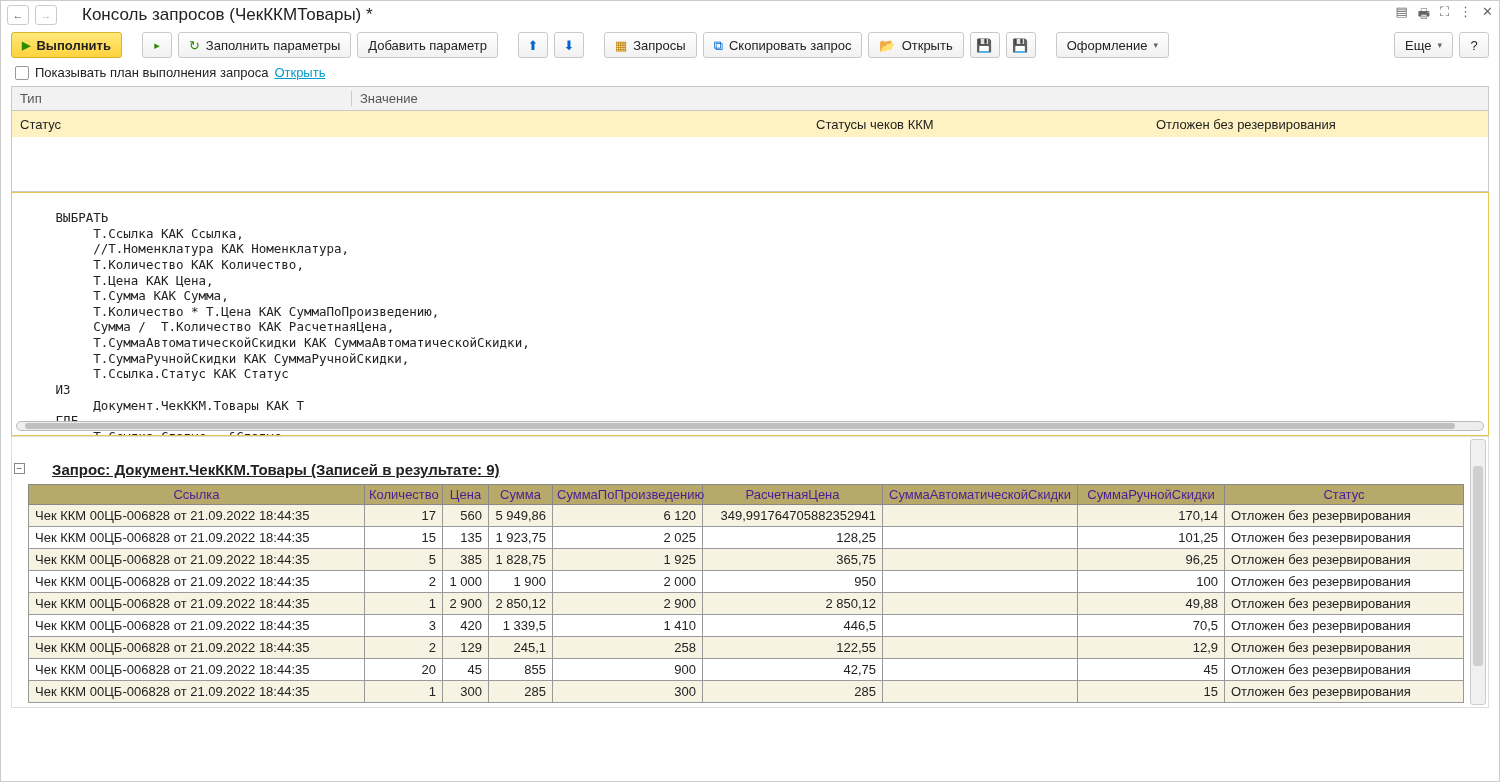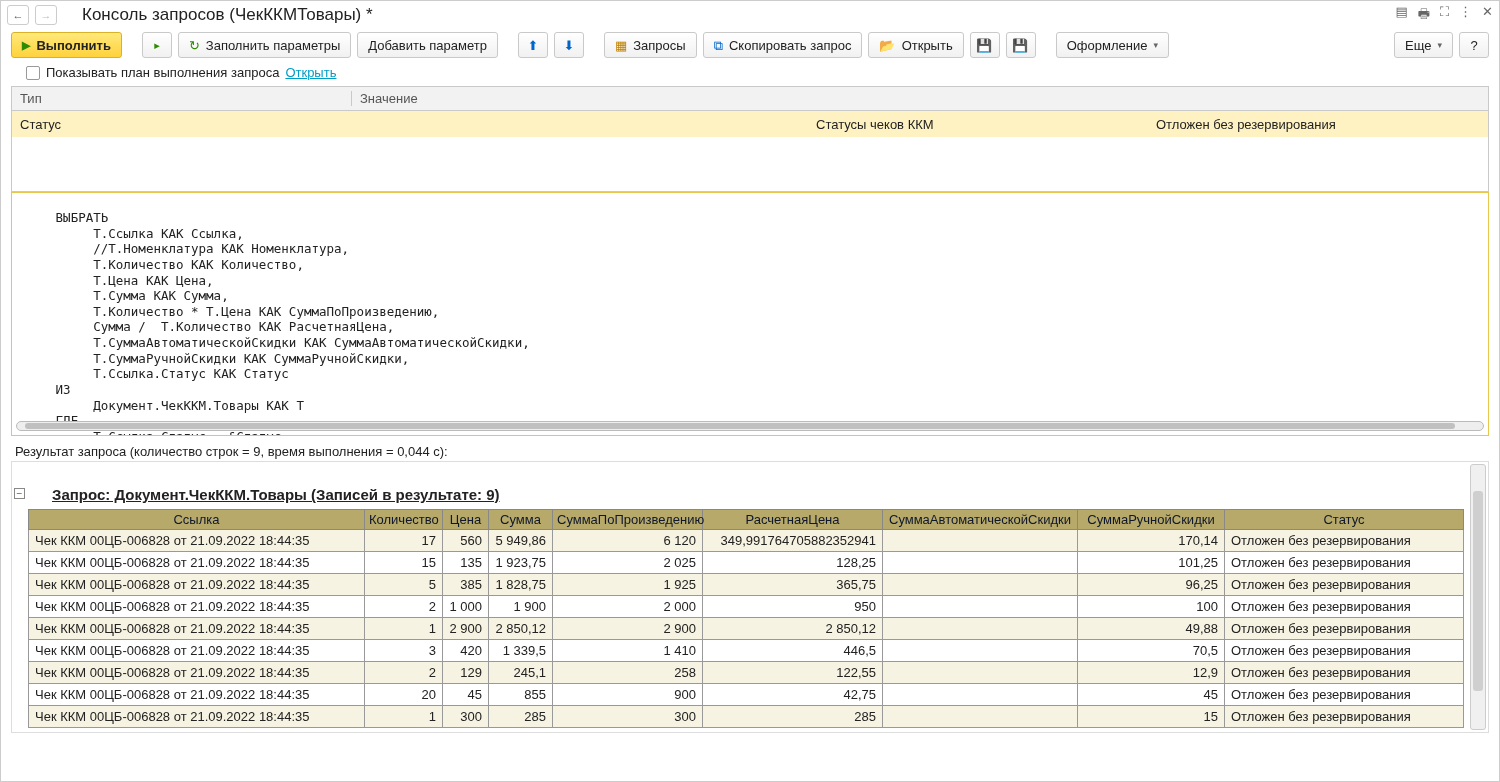--- a/index.html
+++ b/index.html
@@ -22,21 +22,21 @@
   .ic{font-size:13px;line-height:1}
   .ic.play{color:#2e8b00;font-size:11px}
   .ic.refresh{color:#2e8b00}
   .ic.up{color:#0066cc}
   .ic.down{color:#0066cc}
   .ic.grid{color:#c08000}
   .ic.copy{color:#0066cc}
   .ic.folder{color:#d69a00}
   .ic.save{color:#2b6bbf}
   
-  .plan-row{display:flex;align-items:center;gap:6px;padding:4px 25px;font-size:13px}
+  .plan-row{display:flex;align-items:center;gap:6px;padding:4px 14px;font-size:13px}
   .chk{width:14px;height:14px;border:1px solid #999;border-radius:2px;background:#fff}
   .link{color:#009dc7;text-decoration:underline;cursor:pointer}
   
   .params{margin:2px 10px 0;border:1px solid #c9c9c9}
   .params-head{display:flex;background:#f2f2f2;border-bottom:1px solid #c9c9c9;height:24px;align-items:center}
   .params-head>div{padding:0 8px;color:#555}
   .ph-name{width:796px;border-right:1px solid #c9c9c9}
   .ph-type{width:340px;border-right:1px solid #c9c9c9}
   .ph-val{flex:1}
   .params-row{display:flex;height:26px;align-items:center;background:#fff2c2}
@@ -52,21 +52,21 @@
   .q-scroll{position:absolute;left:4px;right:4px;bottom:4px;height:10px;border:1px solid #bbb;background:#eee;border-radius:5px}
   .q-thumb{position:absolute;left:8px;top:1px;height:6px;width:1430px;background:#c0c0c0;border-radius:4px}
   
   .r-label{padding:8px 14px 2px;font-size:13px}
   
   .result{margin:0 10px;height:272px;position:relative;border:1px solid #ddd;overflow:hidden}
   .res-inner{position:absolute;left:16px;top:6px;right:24px;bottom:0;overflow:hidden}
   .res-toggle{position:absolute;left:2px;top:26px;width:11px;height:11px;border:1px solid #888;display:flex;align-items:center;justify-content:center;font-size:10px;line-height:1;color:#555;cursor:pointer;background:#fff}
   .res-title{font-size:15px;font-weight:bold;text-decoration:underline;padding:18px 0 6px 24px}
   table.res{border-collapse:collapse;width:100%;table-layout:fixed}
-  table.res th{background:#b7a96a;border:1px solid #888;font-weight:400;color:#0f172a;padding:2px 4px;font-size:13px;text-align:center}
+  table.res th{background:#b7a96a;border:1px solid #888;font-weight:400;color:#4c1d95;padding:2px 4px;font-size:13px;text-align:center}
   table.res td{border:1px solid #999;padding:2px 6px;font-size:13px;height:22px;overflow:hidden;white-space:nowrap}
   table.res tr:nth-child(odd) td{background:#f7f3e2}
   table.res tr:nth-child(even) td{background:#fff}
   .c-link{width:336px;text-align:left}
   .c-num{text-align:right}
   .c-qty{width:78px}
   .c-price{width:46px}
   .c-sum{width:64px}
   .c-prod{width:150px}
   .c-calc{width:180px}
@@ -185,21 +185,20 @@
    ИЗ
         Документ.ЧекККМ.Товары КАК Т
    ГДЕ
         Т.Ссылка.Статус = &amp;Статус
         И Т.Количество * Т.Цена &lt;&gt; Т.Сумма</pre>
     <div class="q-scroll">
         <div class="q-thumb"></div>
       </div>
   </div>
 
-  <div class="r-label">Результат запроса (количество строк = 9, время выполнения = 0,044 с):</div>
 
   <div class="result">
     <div class="res-toggle">−</div>
     <div class="res-inner">
       <div class="res-title">Запрос: Документ.ЧекККМ.Товары (Записей в результате: 9)</div>
       <table class="res">
         <colgroup>
           <col style="width:336px">
             <col style="width:78px">
             <col style="width:46px">

